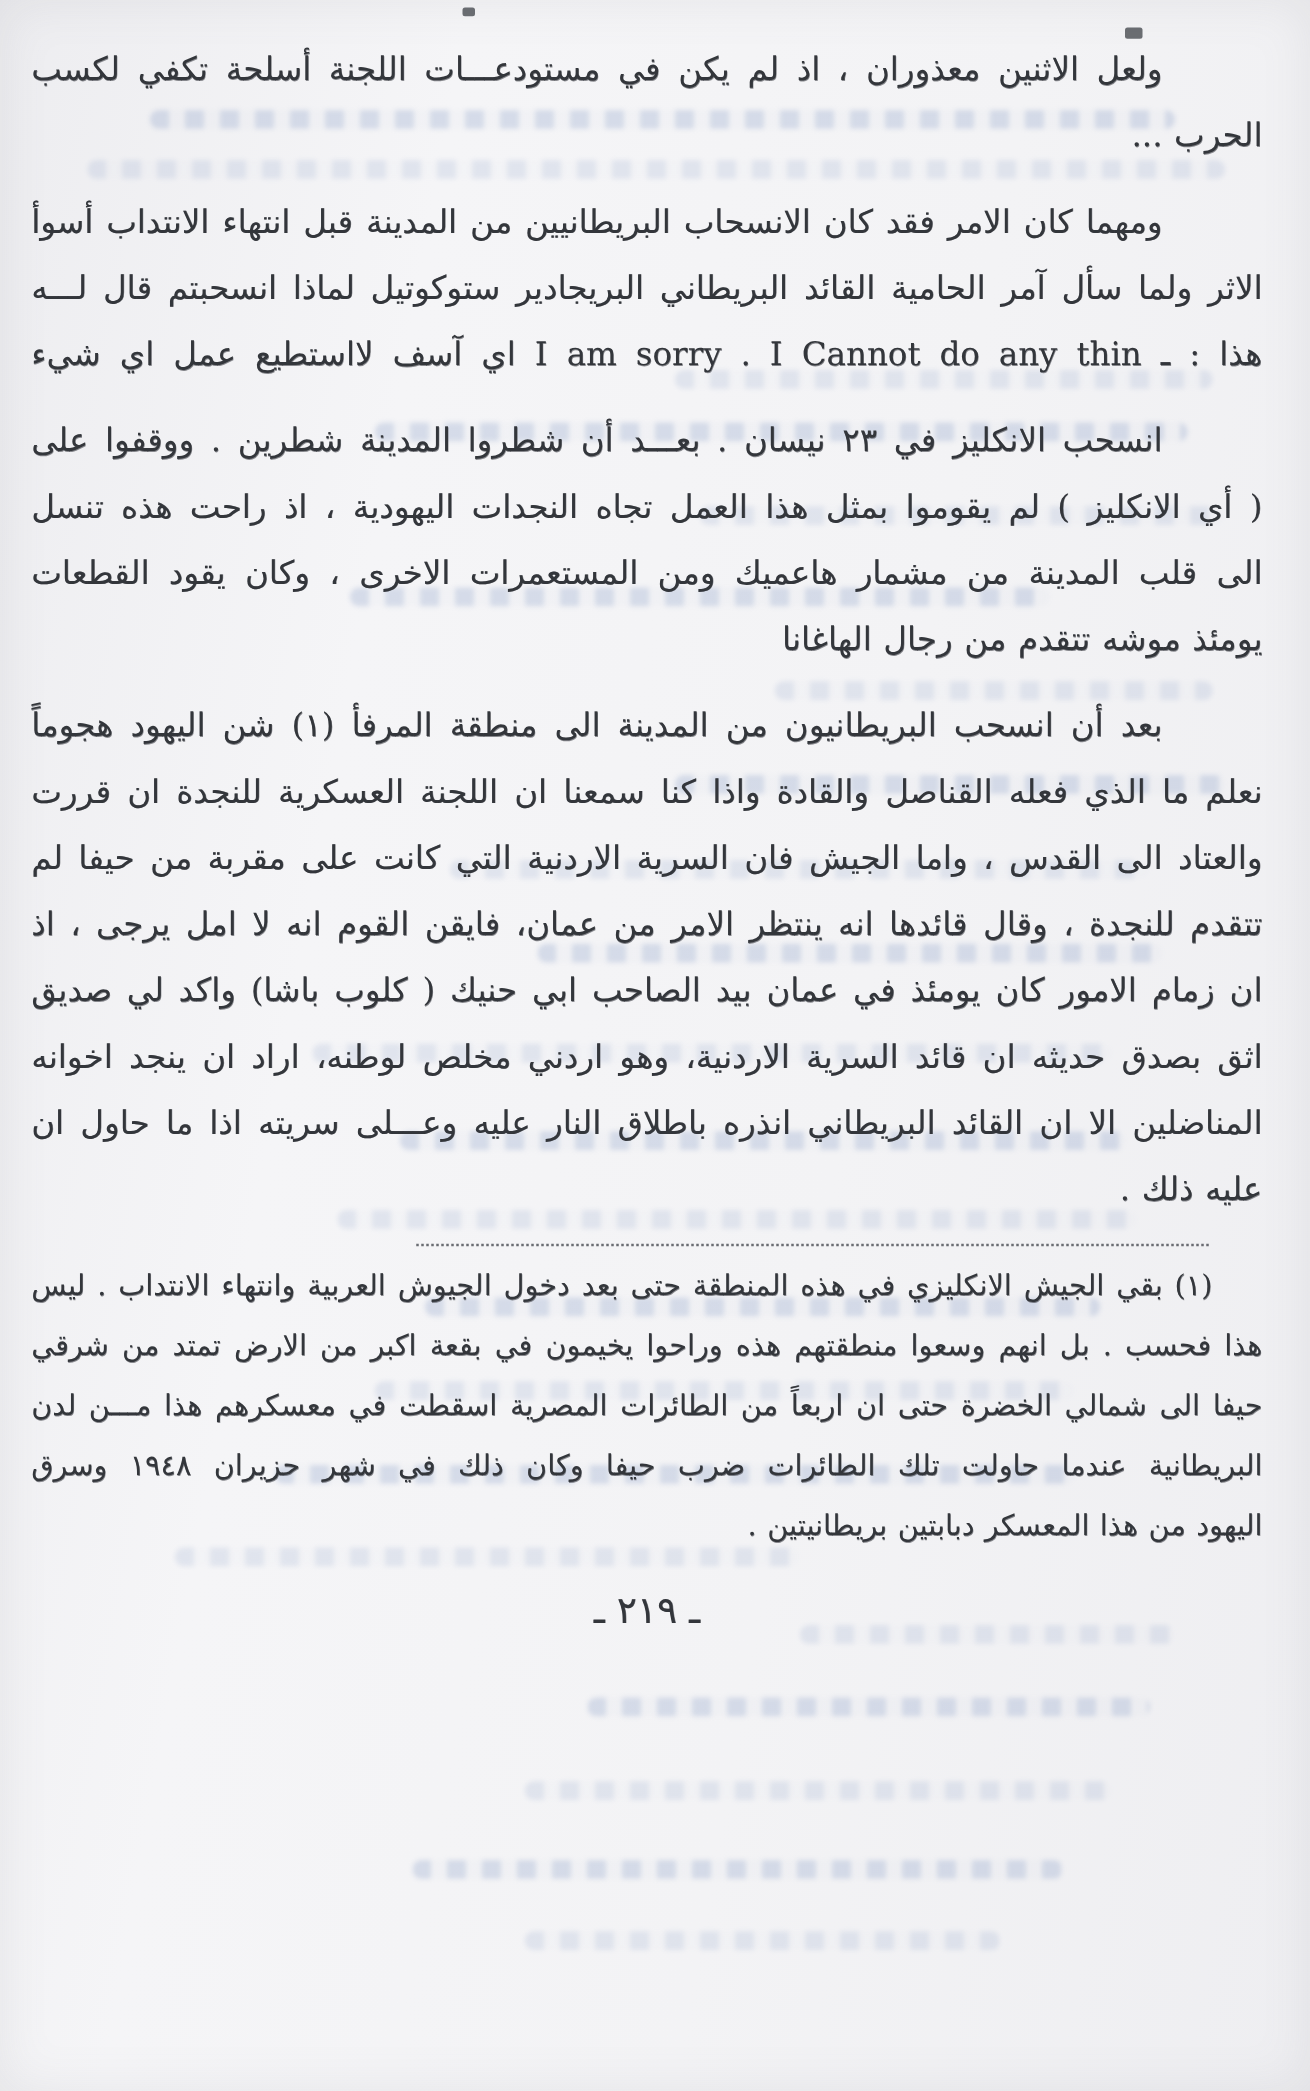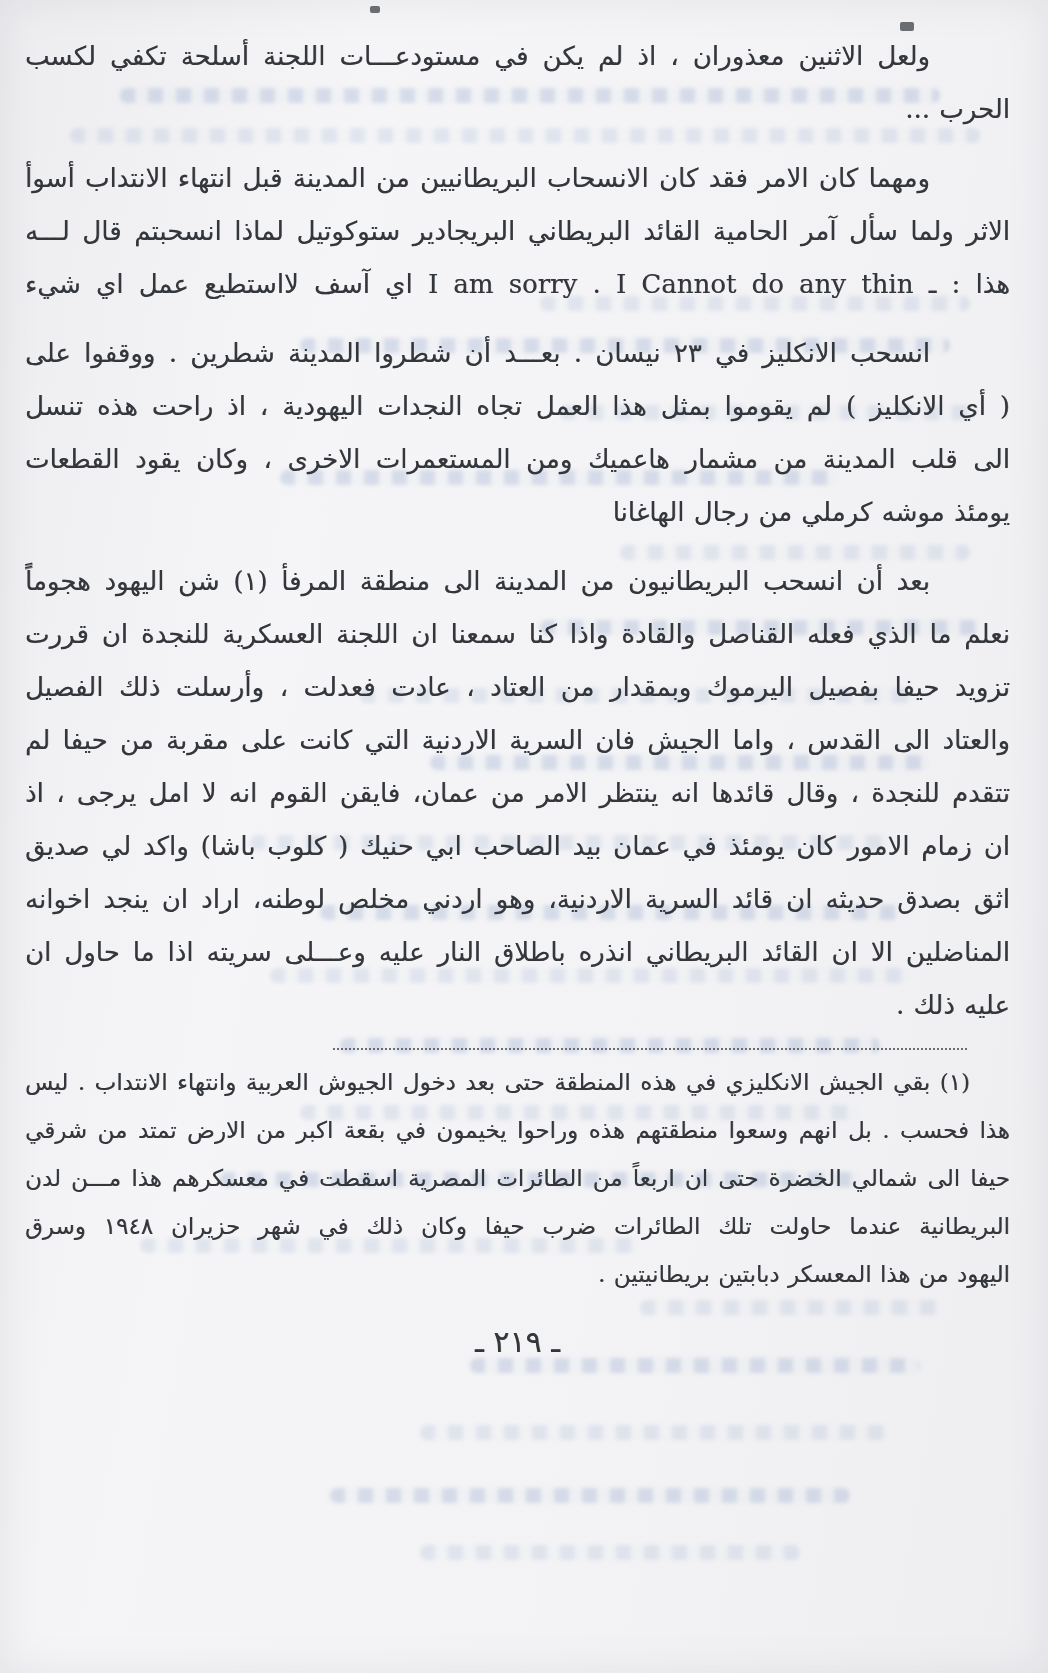--- a/index.html
+++ b/index.html
@@ -86,27 +86,26 @@
     <p class="para">
       <span class="line indent" style="display:block">ومهما كان الامر فقد كان الانسحاب البريطانيين من المدينة قبل انتهاء الانتداب أسوأ</span>
       <span class="line" style="display:block">الاثر ولما سأل آمر الحامية القائد البريطاني البريجادير ستوكوتيل لماذا انسحبتم قال لـــه</span>
       <span class="line" style="display:block">هذا : ـ I am sorry . I Cannot do any thin اي آسف لااستطيع عمل اي شيء</span>
     </p>
 
     <p class="para">
       <span class="line indent" style="display:block">انسحب الانكليز في ٢٣ نيسان . بعـــد أن شطروا المدينة شطرين . ووقفوا على</span>
       <span class="line" style="display:block">( أي الانكليز ) لم يقوموا بمثل هذا العمل تجاه النجدات اليهودية ، اذ راحت هذه تنسل</span>
       <span class="line" style="display:block">الى قلب المدينة من مشمار هاعميك ومن المستعمرات الاخرى ، وكان يقود القطعات اليهودية</span>
-      <span class="line endline" style="display:block">يومئذ موشه كرملي من رجال الهاغانا</span>
+      <span class="line endline" style="display:block">يومئذ موشه تتقدم من رجال الهاغانا</span>
     </p>
 
     <p class="para">
       <span class="line indent" style="display:block">بعد أن انسحب البريطانيون من المدينة الى منطقة المرفأ (١) شن اليهود هجوماً خاطفاً</span>
       <span class="line" style="display:block">نعلم ما الذي فعله القناصل والقادة واذا كنا سمعنا ان اللجنة العسكرية للنجدة ان قررت</span>
-      <span class="line" style="display:block">تزويد حيفا بفصيل اليرموك وبمقدار من العتاد ، عادت فعدلت ، وأرسلت ذلك الفصيل</span>
       <span class="line" style="display:block">والعتاد الى القدس ، واما الجيش فان السرية الاردنية التي كانت على مقربة من حيفا لم</span>
       <span class="line" style="display:block">تتقدم للنجدة ، وقال قائدها انه ينتظر الامر من عمان، فايقن القوم انه لا امل يرجى ، اذ</span>
       <span class="line" style="display:block">ان زمام الامور كان يومئذ في عمان بيد الصاحب ابي حنيك ( كلوب باشا) واكد لي صديق</span>
       <span class="line" style="display:block">اثق بصدق حديثه ان قائد السرية الاردنية، وهو اردني مخلص لوطنه، اراد ان ينجد اخوانه</span>
       <span class="line" style="display:block">المناضلين الا ان القائد البريطاني انذره باطلاق النار عليه وعـــلى سريته اذا ما حاول ان</span>
       <span class="line endline" style="display:block">عليه ذلك .</span>
     </p>
 
 
     <div class="footnote-separator"></div>

